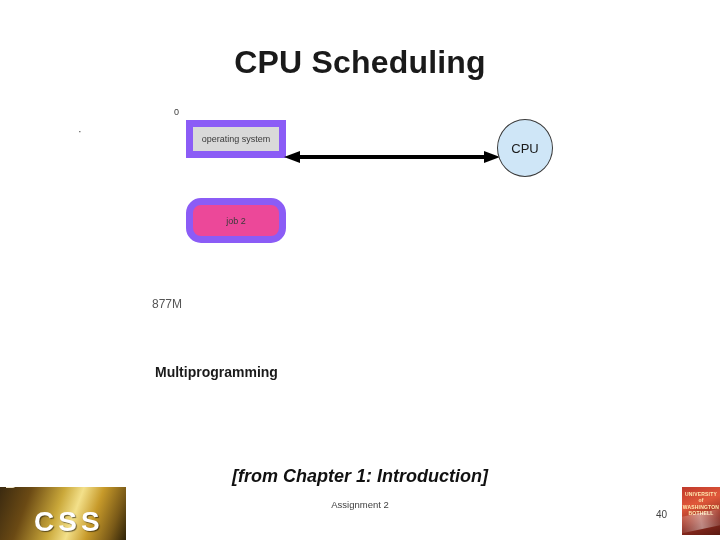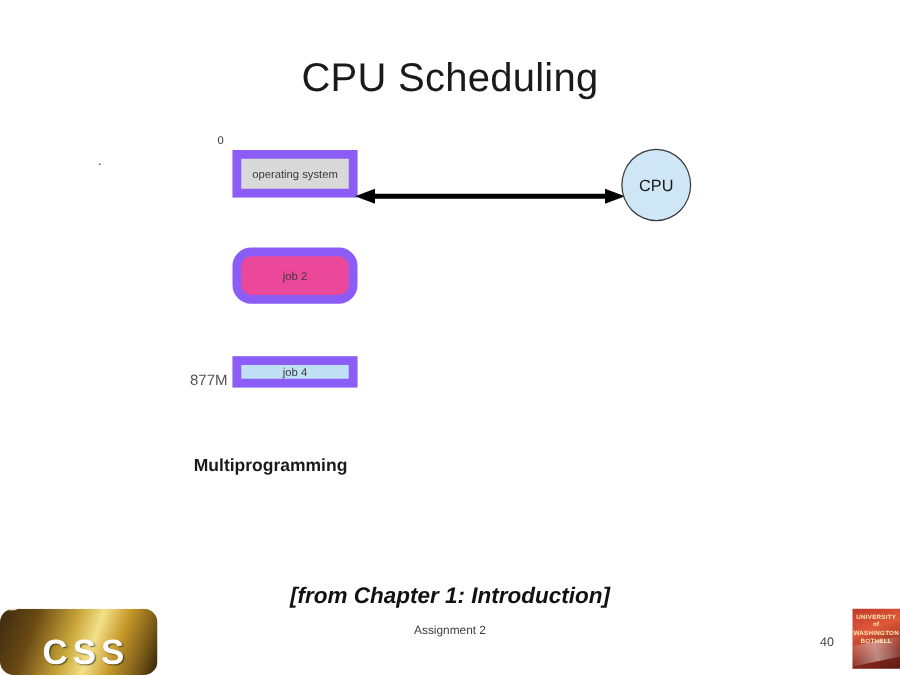--- a/index.html
+++ b/index.html
@@ -17,21 +17,21 @@
   }
 
   
   .slide-title {
     position: absolute;
     left: 0;
     top: 44px;
     width: 720px;
     text-align: center;
     font-size: 32px;
-    font-weight: 400;
+    font-weight: 700;
     color: #1a1a1a;
     letter-spacing: 0.2px;
   }
 
   
   .small-dot {
     position: absolute;
     left: 78px;
     top: 126px;
     font-size: 11px;
@@ -174,21 +174,20 @@
   }
 
   
   .logo-block {
     position: absolute;
     left: 0;
     top: 487px;
     width: 126px;
     height: 53px;
     overflow: hidden;
-    border-radius: 11px;
   }
   .logo-grad {
     position: absolute;
     inset: 0;
     background: linear-gradient(110deg, #3b2a10 0%, #6b4a14 22%, #caa83a 45%, #f3e08a 58%, #c79a2a 72%, #7a5a18 88%, #2e2208 100%);
   }
   .logo-uwb {
     position: absolute;
     left: 2px;
     top: 2px;
@@ -251,23 +250,20 @@
 <div class="small-dot">·</div>
 
 <div class="memory-diagram">
   <div class="mem-label-top">0</div>
   <div class="mem-block mem-os">
     <span>operating system</span>
   </div>
   <div class="mem-block mem-job2">
     <span>job 2</span>
   </div>
-  <div class="mem-block mem-job4">
-    <span>job 4</span>
-  </div>
   <div class="mem-label-bottom">877M</div>
 </div>
 
 <div class="arrow-wrap">
   <svg width="216" height="14" viewBox="0 0 216 14">
     <polygon points="0,7 16,1 16,13" fill="#000000"></polygon>
     <rect x="14" y="5" width="190" height="4" fill="#000000"></rect>
     <polygon points="216,7 200,1 200,13" fill="#000000"></polygon>
   </svg>
 </div>

